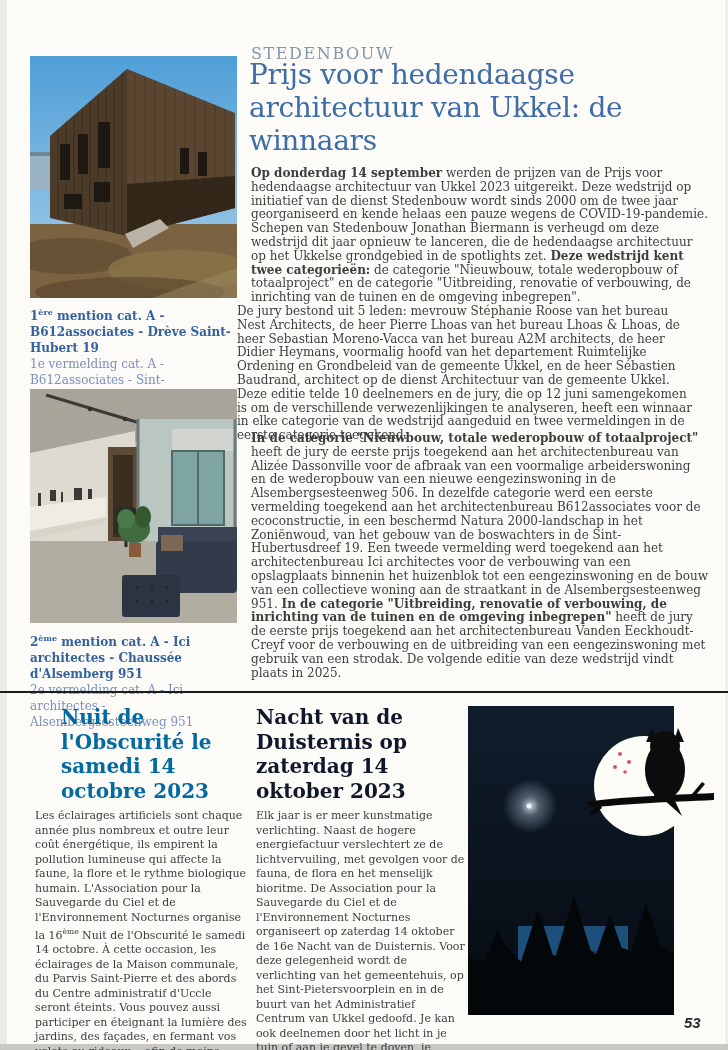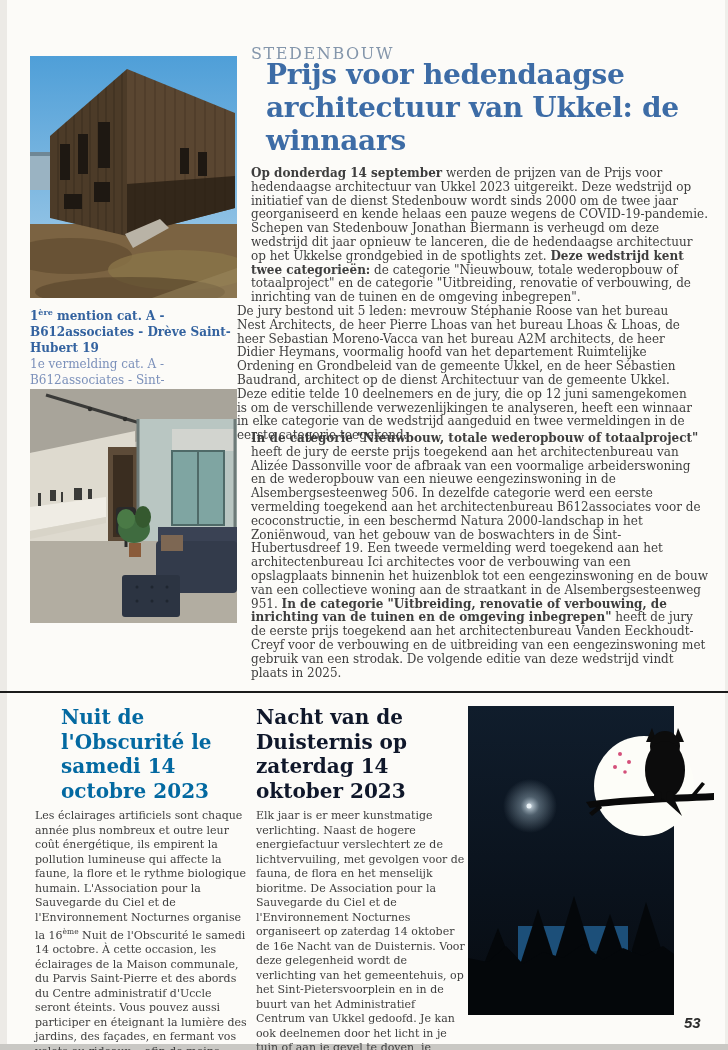--- a/index.html
+++ b/index.html
@@ -6,21 +6,21 @@
   body{width:728px;height:1050px;background:#f4f3f0;font-family:"DejaVu Serif",serif;}
   .page{position:relative;width:728px;height:1050px;background:#fcfbf8;overflow:hidden;}
   .scan-edge-left{position:absolute;left:0;top:0;width:7px;height:1050px;background:#eceae6;}
   .scan-edge-bottom{position:absolute;left:0;top:1044px;width:728px;height:6px;background:#c9c8c4;}
   .scan-edge-right{position:absolute;right:0;top:0;width:3px;height:1050px;background:#efeeea;}
 
   .abs{position:absolute;}
 
   
   .kicker{left:251px;top:44px;font-size:16px;letter-spacing:1.6px;color:#8496ab;font-weight:normal;}
-  .main-title{left:266px;top:58px;width:460px;font-size:28px;line-height:33px;font-weight:bold;color:#3d6ca6;letter-spacing:-0.3px;}
+  .main-title{left:249px;top:58px;width:460px;font-size:28px;line-height:33px;font-weight:normal;color:#3d6ca6;letter-spacing:-0.3px;}
   .body-col{width:457px;font-size:12px;line-height:13.8px;color:#3e3e3e;text-align:left;}
   .p1{left:251px;top:167px;}
   .p2{left:237px;top:305px;}
   .p3{left:251px;top:432px;}
   .b{font-weight:bold;}
 
   
   .photo{display:block;}
   .photo1{left:30px;top:56px;}
   .photo2{left:30px;top:389px;}
@@ -165,20 +165,24 @@
       <rect x="92" y="186" width="58" height="42" rx="3" fill="#2c3442"></rect>
       <circle cx="107" cy="198" r="1.5" fill="#1f2630"></circle>
         <circle cx="122" cy="198" r="1.5" fill="#1f2630"></circle>
         <circle cx="137" cy="198" r="1.5" fill="#1f2630"></circle>
       <circle cx="107" cy="212" r="1.5" fill="#1f2630"></circle>
         <circle cx="122" cy="212" r="1.5" fill="#1f2630"></circle>
         <circle cx="137" cy="212" r="1.5" fill="#1f2630"></circle>
     </g>
   </svg>
 
+  <div class="abs caption cap2">
+    <div class="cap-fr"><span>2</span><sup>ème</sup><span> mention cat. A - Ici architectes - Chaussée d'Alsemberg 951</span></div>
+    <div class="cap-nl">2e vermelding cat. A - Ici architectes - Alsembergsesteenweg 951</div>
+  </div>
 
   <div class="abs kicker">STEDENBOUW</div>
   <h1 class="abs main-title" style="margin:0">Prijs voor hedendaagse architectuur van Ukkel: de winnaars</h1>
 
   <p class="abs body-col p1" style="margin:0"><span class="b">Op donderdag 14 september</span><span> werden de prijzen van de Prijs voor hedendaagse architectuur van Ukkel 2023 uitgereikt. Deze wedstrijd op initiatief van de dienst Stedenbouw wordt sinds 2000 om de twee jaar georganiseerd en kende helaas een pauze wegens de COVID-19-pandemie. Schepen van Stedenbouw Jonathan Biermann is verheugd om deze wedstrijd dit jaar opnieuw te lanceren, die de hedendaagse architectuur op het Ukkelse grondgebied in de spotlights zet. </span><span class="b">Deze wedstrijd kent twee categorieën:</span><span> de categorie "Nieuwbouw, totale wederopbouw of totaalproject" en de categorie "Uitbreiding, renovatie of verbouwing, de inrichting van de tuinen en de omgeving inbegrepen".</span></p>
 
   <p class="abs body-col p2" style="margin:0">De jury bestond uit 5 leden: mevrouw Stéphanie Roose van het bureau Nest Architects, de heer Pierre Lhoas van het bureau Lhoas &amp; Lhoas, de heer Sebastian Moreno-Vacca van het bureau A2M architects, de heer Didier Heymans, voormalig hoofd van het departement Ruimtelijke Ordening en Grondbeleid van de gemeente Ukkel, en de heer Sébastien Baudrand, architect op de dienst Architectuur van de gemeente Ukkel. Deze editie telde 10 deelnemers en de jury, die op 12 juni samengekomen is om de verschillende verwezenlijkingen te analyseren, heeft een winnaar in elke categorie van de wedstrijd aangeduid en twee vermeldingen in de eerste categorie toegekend.</p>
 
   <p class="abs body-col p3" style="margin:0"><span class="b">In de categorie "Nieuwbouw, totale wederopbouw of totaalproject"</span><span> heeft de jury de eerste prijs toegekend aan het architectenbureau van Alizée Dassonville voor de afbraak van een voormalige arbeiderswoning en de wederopbouw van een nieuwe eengezinswoning in de Alsembergsesteenweg 506. In dezelfde categorie werd een eerste vermelding toegekend aan het architectenbureau B612associates voor de ecoconstructie, in een beschermd Natura 2000-landschap in het Zoniënwoud, van het gebouw van de boswachters in de Sint-Hubertusdreef 19. Een tweede vermelding werd toegekend aan het architectenbureau Ici architectes voor de verbouwing van een opslagplaats binnenin het huizenblok tot een eengezinswoning en de bouw van een collectieve woning aan de straatkant in de Alsembergsesteenweg 951. </span><span class="b">In de categorie "Uitbreiding, renovatie of verbouwing, de inrichting van de tuinen en de omgeving inbegrepen"</span><span> heeft de jury de eerste prijs toegekend aan het architectenbureau Vanden Eeckhoudt-Creyf voor de verbouwing en de uitbreiding van een eengezinswoning met gebruik van een strodak. De volgende editie van deze wedstrijd vindt plaats in 2025.</span></p>
 

